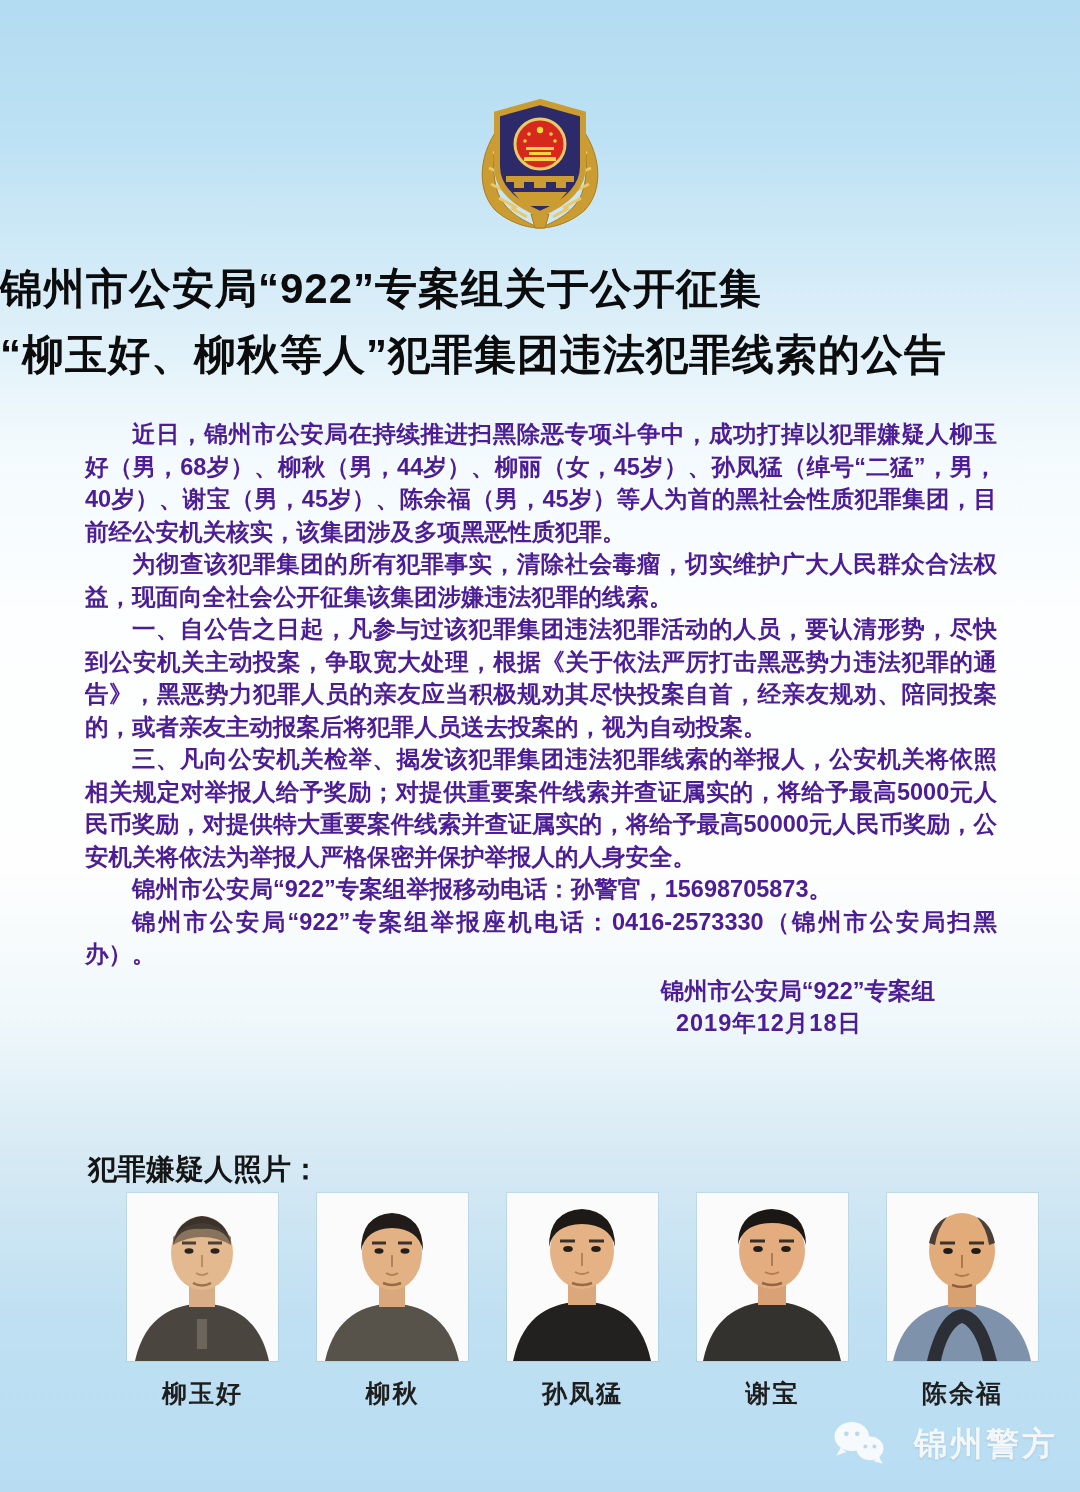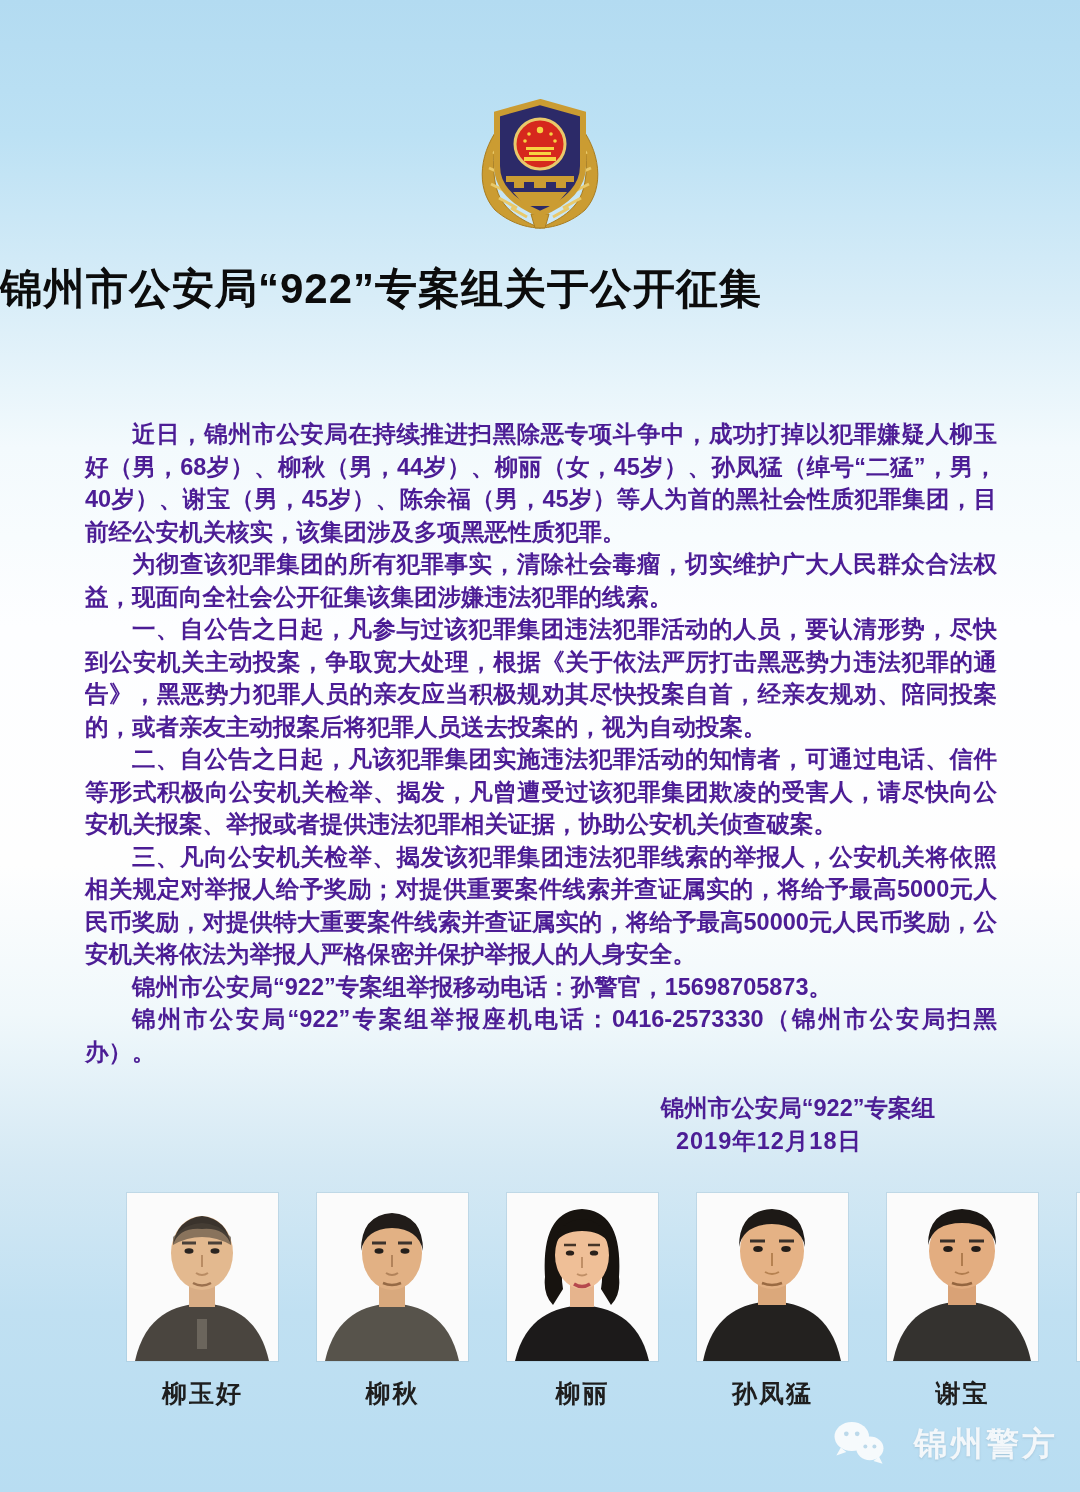--- a/index.html
+++ b/index.html
@@ -23,21 +23,21 @@
     color:#0c0c0c;font-weight:bold;font-size:42px;line-height:66px;
     letter-spacing:1px;font-family:"Liberation Sans",sans-serif;}
 
   
   .content{position:absolute;top:418px;left:85px;width:912px;
     font-size:23.5px;line-height:32.5px;color:#4c1d95;font-weight:600;
     text-align:justify;}
   .content p{margin:0;text-indent:2em;}
 
   
-  .signature{margin-top:24px;}
+  .signature{margin-top:4px;}
   .signature .org{text-align:right;padding-right:62px;}
   .signature .date{text-align:right;padding-right:135px;letter-spacing:1px;}
 
   
   .photos-label{position:absolute;top:1150px;left:88px;
     font-family:"Liberation Serif",serif;font-weight:bold;
     font-size:29px;color:#151515;}
   .photos-row{position:absolute;top:1193px;left:88px;width:952px;
     display:flex;gap:9px;}
   .suspect{width:133px;display:flex;flex-direction:column;align-items:center;padding-left:48px;}
@@ -86,37 +86,38 @@
       <g fill="#f7d442">
         <rect x="53" y="55" width="28" height="3"></rect>
         <rect x="56" y="60" width="22" height="3"></rect>
         <rect x="51" y="65" width="32" height="4"></rect>
       </g>
     </svg>
   </div>
 
   <div class="title">
     <div>锦州市公安局“922”专案组关于公开征集</div>
+    <div>“柳玉好、柳秋等人”犯罪集团违法犯罪线索的公告</div>
   </div>
 
   <div class="content">
     <p>近日，锦州市公安局在持续推进扫黑除恶专项斗争中，成功打掉以犯罪嫌疑人柳玉好（男，68岁）、柳秋（男，44岁）、柳丽（女，45岁）、孙凤猛（绰号“二猛”，男，40岁）、谢宝（男，45岁）、陈余福（男，45岁）等人为首的黑社会性质犯罪集团，目前经公安机关核实，该集团涉及多项黑恶性质犯罪。</p>
     <p>为彻查该犯罪集团的所有犯罪事实，清除社会毒瘤，切实维护广大人民群众合法权益，现面向全社会公开征集该集团涉嫌违法犯罪的线索。</p>
     <p>一、自公告之日起，凡参与过该犯罪集团违法犯罪活动的人员，要认清形势，尽快到公安机关主动投案，争取宽大处理，根据《关于依法严厉打击黑恶势力违法犯罪的通告》，黑恶势力犯罪人员的亲友应当积极规劝其尽快投案自首，经亲友规劝、陪同投案的，或者亲友主动报案后将犯罪人员送去投案的，视为自动投案。</p>
-    <p>二、自公告之日起，凡该犯罪集团实施违法犯罪活动的知情者，可通过电话、信件等形式积极向公安机关检举、揭发，凡曾遭受过该犯罪集团欺凌的受害人，请尽快向公安机关报案、举报或者提供违法犯罪相关证据，协助公安机关侦查破案。</p>
     <p>三、凡向公安机关检举、揭发该犯罪集团违法犯罪线索的举报人，公安机关将依照相关规定对举报人给予奖励；对提供重要案件线索并查证属实的，将给予最高5000元人民币奖励，对提供特大重要案件线索并查证属实的，将给予最高50000元人民币奖励，公安机关将依法为举报人严格保密并保护举报人的人身安全。</p>
     <p>锦州市公安局“922”专案组举报移动电话：孙警官，15698705873。</p>
     <p>锦州市公安局“922”专案组举报座机电话：0416-2573330（锦州市公安局扫黑办）。</p>
 
     <div class="signature">
       <div class="org">锦州市公安局“922”专案组</div>
       <div class="date">2019年12月18日</div>
     </div>
   </div>
 
+  <div class="photos-label">犯罪嫌疑人照片：</div>
 
   <div class="photos-row">
 
     <div class="suspect">
       <div class="photo">
         <svg viewBox="0 0 151 168" width="151" height="168">
           <rect width="151" height="168" fill="#fbfbfb"></rect>
           <path d="M8,168 C18,122 48,112 75,110 C102,112 132,122 142,168 Z" fill="#4a453f"></path>
           <rect x="70" y="126" width="10" height="30" fill="#6b655c"></rect>
           <rect x="62" y="86" width="26" height="28" fill="#d9ad85"></rect>
@@ -144,38 +145,20 @@
           <ellipse cx="62" cy="58" rx="4.5" ry="2.8" fill="#241f1b"></ellipse>
           <ellipse cx="88" cy="58" rx="4.5" ry="2.8" fill="#241f1b"></ellipse>
           <path d="M55,50 h14 M81,50 h14" stroke="#3c332c" stroke-width="3"></path>
           <path d="M75,62 v12 M69,80 q6,4 12,0" stroke="#b2835a" stroke-width="2" fill="none"></path>
           <path d="M66,90 q9,4 18,0" stroke="#966a45" stroke-width="2.5" fill="none"></path>
         </svg>
       </div>
       <div class="name">柳秋</div>
     </div>
 
-    <div class="suspect">
-      <div class="photo">
-        <svg viewBox="0 0 151 168" width="151" height="168">
-          <rect width="151" height="168" fill="#fbfbfb"></rect>
-          <path d="M8,168 C18,124 48,114 75,112 C102,114 132,124 142,168 Z" fill="#1c1a1a"></path>
-          <path d="M38,84 Q34,18 75,16 Q116,18 112,84 Q114,102 104,112 L94,96 Q100,60 75,56 Q50,60 56,96 L46,112 Q36,102 38,84 Z" fill="#17130f"></path>
-          <rect x="63" y="88" width="24" height="26" fill="#e6b48d"></rect>
-          <ellipse cx="75" cy="62" rx="27" ry="34" fill="#efbf97"></ellipse>
-          <path d="M48,50 Q52,28 75,26 Q98,28 102,50 Q94,38 75,38 Q56,38 48,50 Z" fill="#17130f"></path>
-          <ellipse cx="63" cy="60" rx="4.2" ry="2.6" fill="#2a211b"></ellipse>
-          <ellipse cx="87" cy="60" rx="4.2" ry="2.6" fill="#2a211b"></ellipse>
-          <path d="M57,52 h12 M81,52 h12" stroke="#453528" stroke-width="2.5"></path>
-          <path d="M75,64 v11 M70,81 q5,3 10,0" stroke="#c08f66" stroke-width="2" fill="none"></path>
-          <path d="M67,91 q8,5 16,0" stroke="#b5484d" stroke-width="3.5" fill="none"></path>
-        </svg>
-      </div>
-      <div class="name">柳丽</div>
-    </div>
 
     <div class="suspect">
       <div class="photo">
         <svg viewBox="0 0 151 168" width="151" height="168">
           <rect width="151" height="168" fill="#fbfbfb"></rect>
           <path d="M6,168 C16,120 46,110 75,108 C104,110 134,120 144,168 Z" fill="#23211f"></path>
           <rect x="61" y="84" width="28" height="28" fill="#dba87b"></rect>
           <ellipse cx="75" cy="58" rx="32" ry="38" fill="#e5b285"></ellipse>
           <path d="M42,54 Q42,18 75,16 Q108,18 108,54 Q104,32 75,31 Q46,32 42,54 Z" fill="#1d1916"></path>
           <ellipse cx="61" cy="56" rx="4.8" ry="3" fill="#241e19"></ellipse>

